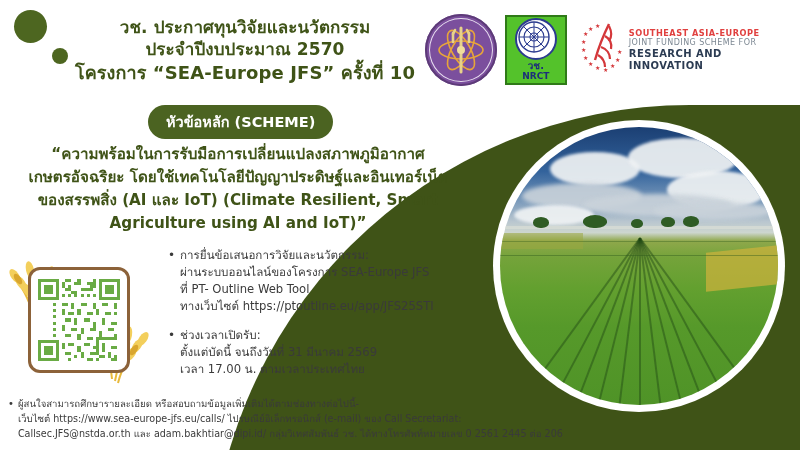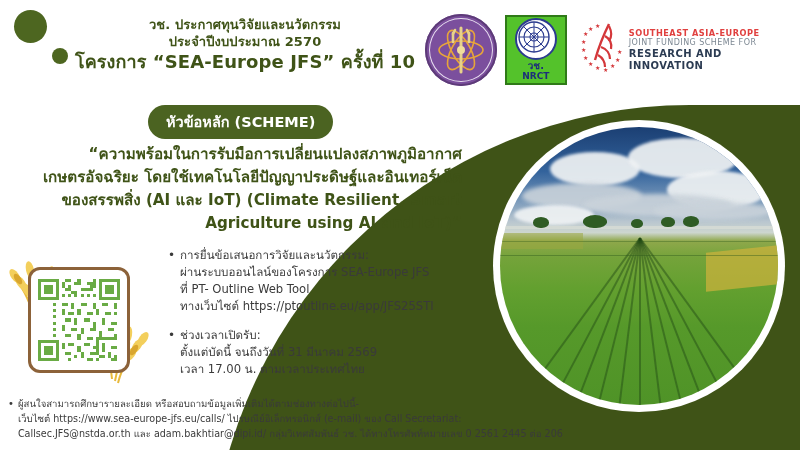--- a/index.html
+++ b/index.html
@@ -30,21 +30,21 @@
   .dot-a{left:14px;top:10px;width:33px;height:33px;}
   .dot-b{left:52px;top:48px;width:16px;height:16px;}
 
   
   .header{
     position:absolute;left:60px;top:16px;width:370px;
     text-align:center;z-index:5;
   }
   .header .line{
     color:#3f5317;font-weight:bold;line-height:1.32;
-    font-size:13px;letter-spacing:.1px;
+    font-size:17px;letter-spacing:.1px;
     white-space:nowrap;
   }
   .header .line.l3{font-size:18px;}
 
   
   .logos{position:absolute;left:425px;top:14px;z-index:6;display:flex;align-items:center;gap:8px;}
   .logo-nstda{width:72px;height:72px;border-radius:50%;background:#7b4f9d;position:relative;
      box-shadow:0 0 0 2px #5d3b78 inset;display:block;}
   .logo-nstda .ring{position:absolute;inset:4px;border-radius:50%;border:1.5px solid #e8dff0;}
   .logo-nrct{width:58px;height:66px;background:#54c22b;border:2px solid #2f7a18;
@@ -65,21 +65,21 @@
     background:#4b6321;color:#ffffff;border-radius:20px;
     padding:5px 18px 6px;font-size:14.5px;font-weight:bold;white-space:nowrap;
   }
 
   
   .topic-text{
     position:absolute;left:14px;top:143px;width:448px;z-index:5;
     text-align:center;color:#3f5317;font-weight:bold;
     font-size:15.2px;line-height:1.52;
   }
-  .topic-text div{white-space:nowrap;text-align:right;}
+  .topic-text div{white-space:nowrap;}
 
   
   .bullets{position:absolute;left:168px;top:247px;width:300px;z-index:5;}
   .bullet{display:flex;margin-bottom:11px;}
   .bullet .bdot{color:#3a3a3a;font-size:12px;line-height:1.45;margin-right:5px;}
   .bullet .btext{color:#3a3a3a;font-size:11.6px;line-height:1.48;}
   .bullet .btext div{white-space:nowrap;}
 
   
   .qr-wrap{position:absolute;left:6px;top:255px;width:135px;height:132px;z-index:5;}

